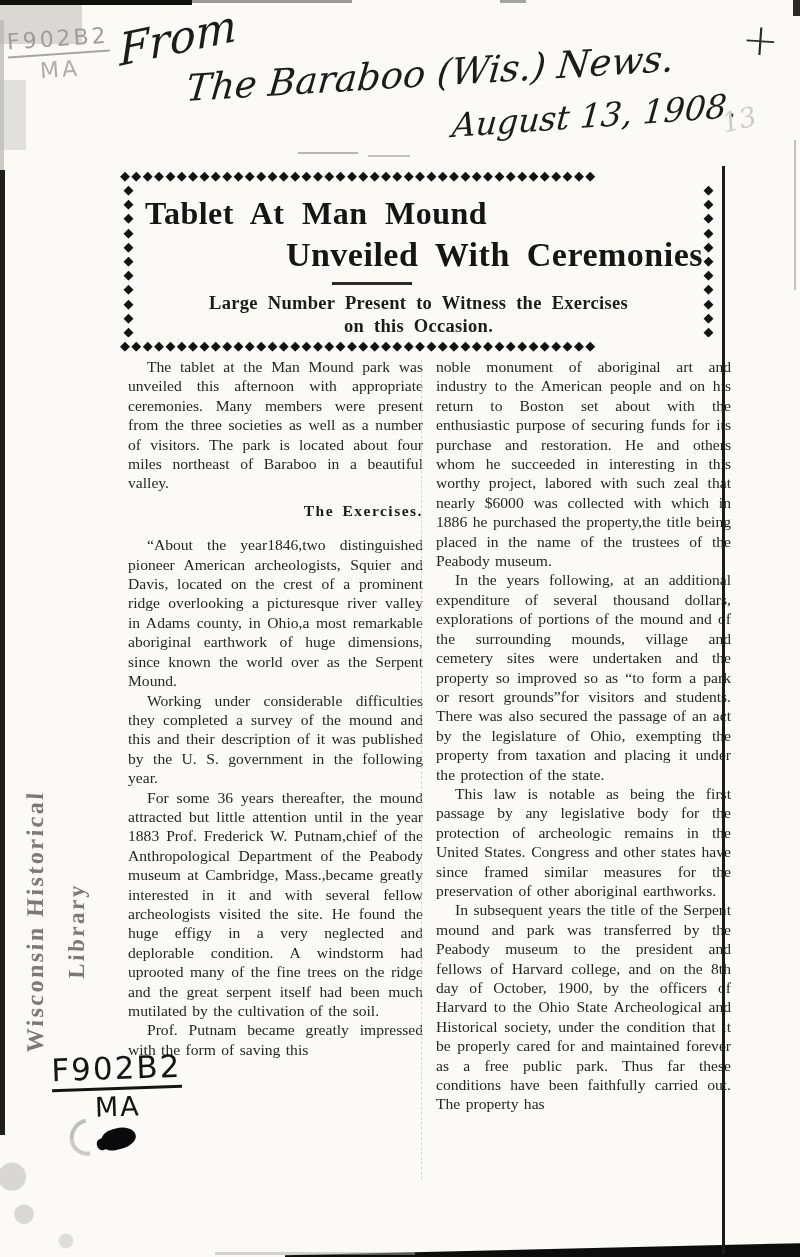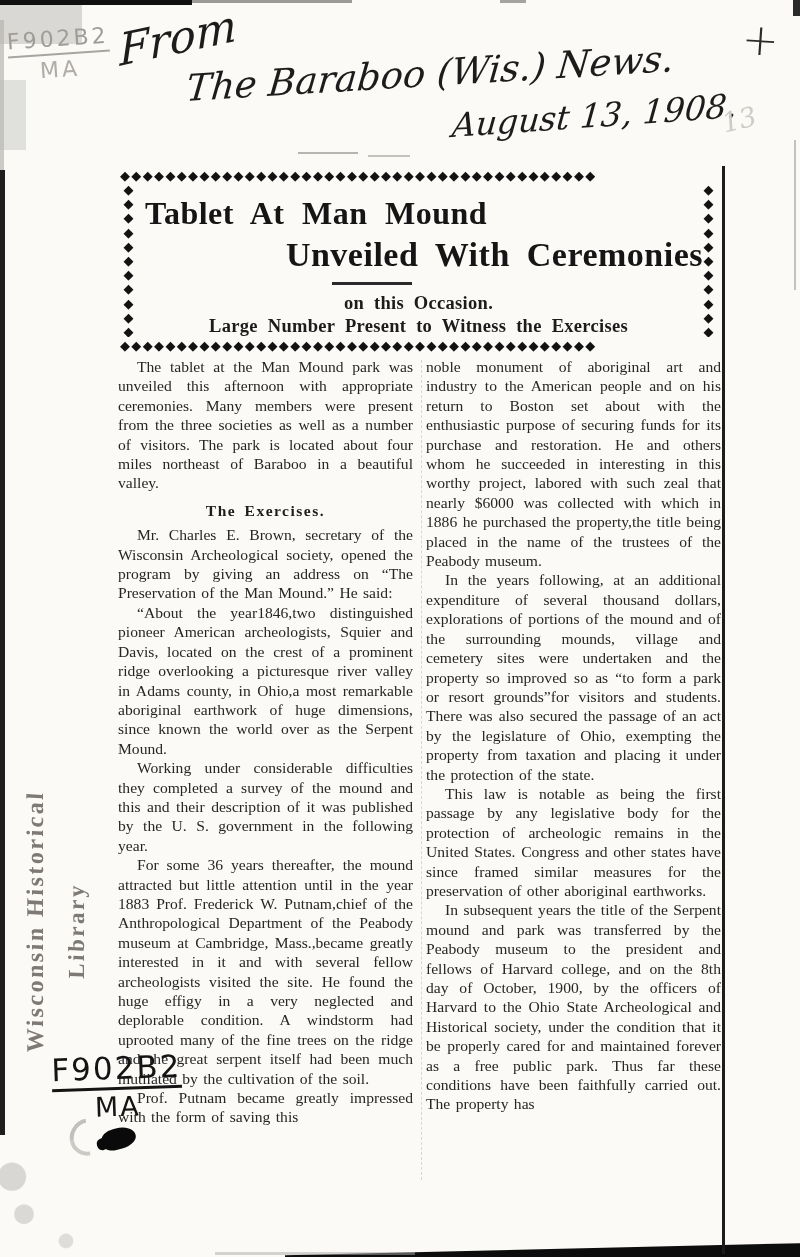--- a/index.html
+++ b/index.html
@@ -54,26 +54,26 @@
   .diam-right{right:3px;}
   .hb-title1{margin:26px 0 0 27px;font-size:32px;line-height:40px;font-weight:bold;color:#151515;
     letter-spacing:.5px;word-spacing:9px;}
   .hb-title2{margin:2px 16px 0 0;text-align:right;font-size:34px;line-height:40px;font-weight:bold;
     color:#151515;letter-spacing:.5px;word-spacing:8px;}
   .hb-rule{width:80px;height:2.5px;background:#2a2a2a;margin:7px 0 7px 214px;}
   .hb-sub{text-align:center;font-size:18.5px;line-height:23px;font-weight:bold;color:#1c1c1c;
     word-spacing:5px;letter-spacing:.3px;}
 
   
-  .article{position:absolute;left:118px;top:357px;width:604px;display:flex;gap:13px;}
+  .article{position:absolute;left:128px;top:357px;width:604px;display:flex;gap:13px;}
   .col{width:295px;font-size:15.6px;line-height:19.4px;text-align:justify;color:#262626;
     word-spacing:1.5px;}
   .col p{margin:0;text-indent:19px;}
   .col p.noindent{text-indent:0;}
-  .col h3{margin:8px 0 5px 0;text-align:center;font-size:15.5px;letter-spacing:1.5px;
+  .col h3{margin:8px 0 15px 0;text-align:right;font-size:15.5px;letter-spacing:1.5px;
     word-spacing:3px;color:#1d1d1d;}
   .col-divider{position:absolute;left:421px;top:360px;height:820px;border-left:1px dashed #c9c7c2;opacity:.7;}
   .right-rule{position:absolute;left:722px;top:166px;width:2.5px;height:1088px;background:#1c1c1c;}
 
   
   .stamp{position:absolute;font-weight:bold;color:#5f5a56;opacity:.8;letter-spacing:2.5px;
     white-space:nowrap;transform-origin:0 0;font-family:"Liberation Serif", serif;}
   .stamp-1{left:22px;top:1052px;font-size:24px;transform:rotate(-90deg) skewX(-3deg);}
   .stamp-2{left:64px;top:978px;font-size:23px;transform:rotate(-90deg) skewX(-3deg);}
   .ink-catalog{position:absolute;left:52px;top:1050px;transform:rotate(-2deg);color:#141414;
@@ -137,29 +137,28 @@
 ◆
 ◆
 ◆
 ◆
 ◆
 ◆
 ◆</div>
   <div class="hb-title1">Tablet At Man Mound</div>
   <div class="hb-title2">Unveiled With Ceremonies</div>
   <div class="hb-rule"></div>
+  <div class="hb-sub">Large Number Present to Witness the Exercises</div>
   <div class="hb-sub">on this Occasion.</div>
-  <div class="hb-sub">Large Number Present to Witness the Exercises</div>
 </div>
 
 <div class="article">
   <div class="col">
     <p>The tablet at the Man Mound park was unveiled this afternoon with appropriate ceremonies. Many members were present from the three societies as well as a number of visitors. The park is located about four miles northeast of Baraboo in a beautiful valley.</p>
     <h3>The Exercises.</h3>
-    <p>Mr. Charles E. Brown, secretary of the Wisconsin Archeological society, opened the program by giving an address on “The Preservation of the Man Mound.” He said:</p>
     <p>“About the year1846,two distinguished pioneer American archeologists, Squier and Davis, located on the crest of a prominent ridge overlooking a picturesque river valley in Adams county, in Ohio,a most remarkable aboriginal earthwork of huge dimensions, since known the world over as the Serpent Mound.</p>
     <p>Working under considerable difficulties they completed a survey of the mound and this and their description of it was published by the U. S. government in the following year.</p>
     <p>For some 36 years thereafter, the mound attracted but little attention until in the year 1883 Prof. Frederick W. Putnam,chief of the Anthropological Department of the Peabody museum at Cambridge, Mass.,became greatly interested in it and with several fellow archeologists visited the site. He found the huge effigy in a very neglected and deplorable condition. A windstorm had uprooted many of the fine trees on the ridge and the great serpent itself had been much mutilated by the cultivation of the soil.</p>
     <p>Prof. Putnam became greatly impressed with the form of saving this</p>
   </div>
   <div class="col">
     <p class="noindent">noble monument of aboriginal art and industry to the American people and on his return to Boston set about with the enthusiastic purpose of securing funds for its purchase and restoration. He and others whom he succeeded in interesting in this worthy project, labored with such zeal that nearly $6000 was collected with which in 1886 he purchased the property,the title being placed in the name of the trustees of the Peabody museum.</p>
     <p>In the years following, at an additional expenditure of several thousand dollars, explorations of portions of the mound and of the surrounding mounds, village and cemetery sites were undertaken and the property so improved so as “to form a park or resort grounds”for visitors and students. There was also secured the passage of an act by the legislature of Ohio, exempting the property from taxation and placing it under the protection of the state.</p>
     <p>This law is notable as being the first passage by any legislative body for the protection of archeologic remains in the United States. Congress and other states have since framed similar measures for the preservation of other aboriginal earthworks.</p>
     <p>In subsequent years the title of the Serpent mound and park was transferred by the Peabody museum to the president and fellows of Harvard college, and on the 8th day of October, 1900, by the officers of Harvard to the Ohio State Archeological and Historical society, under the condition that it be properly cared for and maintained forever as a free public park. Thus far these conditions have been faithfully carried out. The property has</p>

